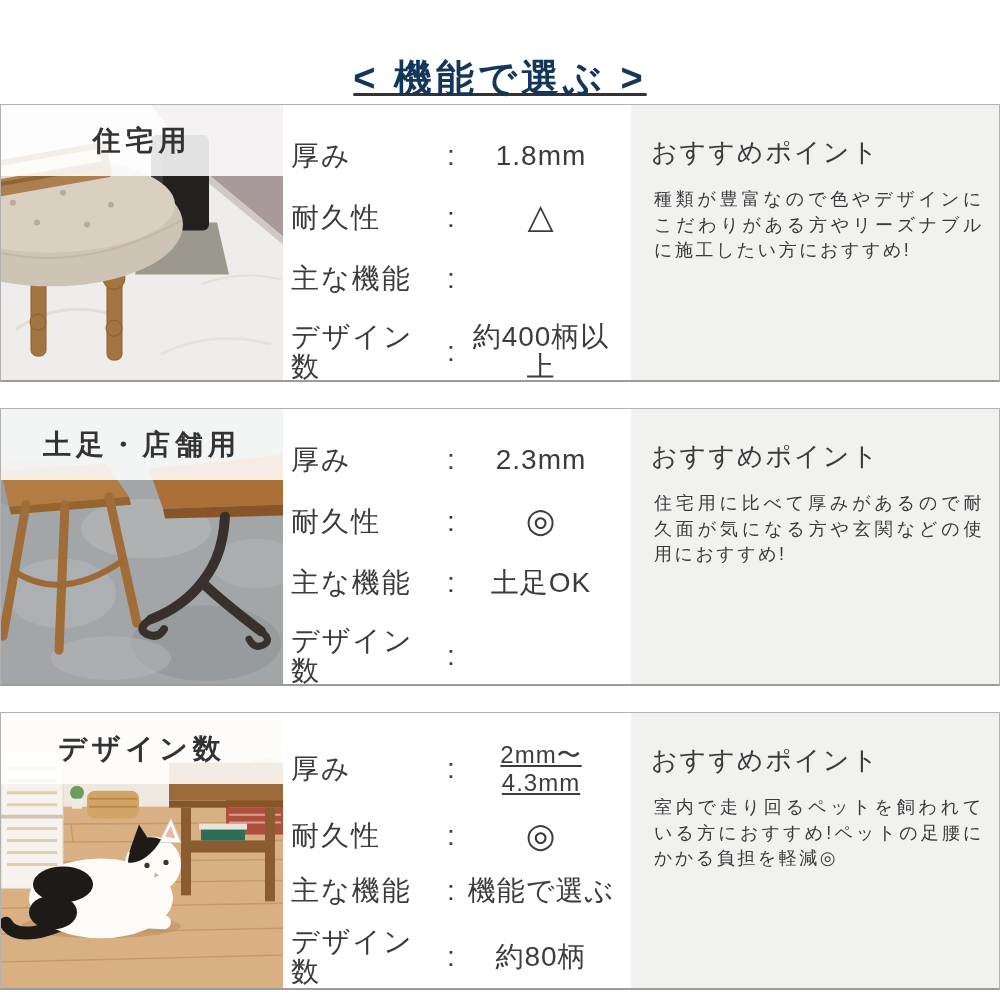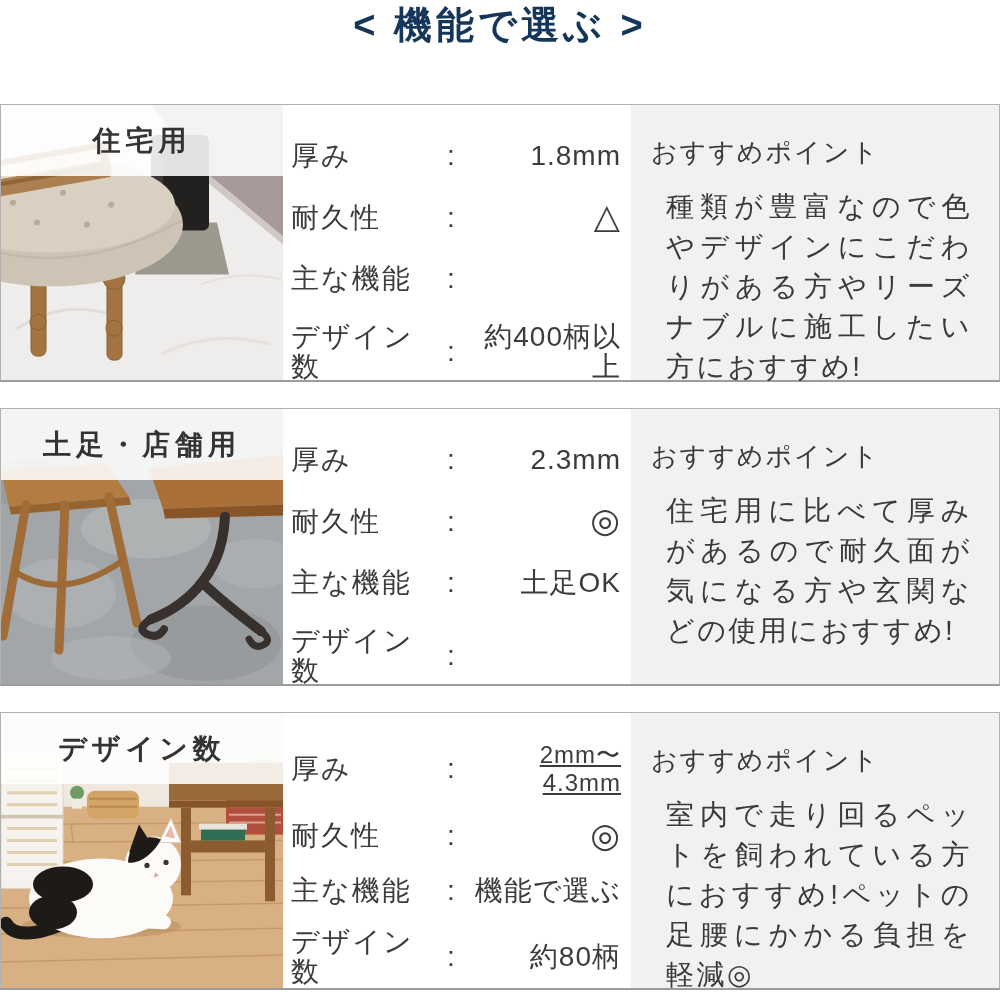--- a/index.html
+++ b/index.html
@@ -2,21 +2,21 @@
 <html lang="ja"><head>
 <meta charset="utf-8">
 <style>
   html,body{margin:0;padding:0;background:#ffffff;}
   .page{
     width:1000px;height:1000px;box-sizing:border-box;
     font-family:"Liberation Sans","DejaVu Sans",sans-serif;
     color:#333;overflow:hidden;
   }
   
-  .title-bar{height:104px;display:flex;align-items:flex-start;justify-content:center;}
+  .title-bar{height:104px;display:flex;align-items:flex-end;justify-content:center;text-decoration:underline;}
   .page-title{font-size:38px;font-weight:800;color:#14365a;letter-spacing:4px;}
   
   .row{
     display:flex;height:278px;box-sizing:border-box;margin:0 0 26px 0;
     border:1px solid #b3b1af;border-bottom:2px solid #9e9c9a;background:#fff;
   }
   .photo{width:282px;flex:none;position:relative;overflow:hidden;background:#e8e6e3;}
   .photo svg{position:absolute;left:0;top:0;width:100%;height:100%;display:block;}
   .band{
     position:absolute;top:0;left:0;right:0;height:71px;
@@ -26,27 +26,27 @@
   }
   
   .specs{
     width:348px;flex:none;box-sizing:border-box;background:#fff;
     padding:36px 10px 15px 8px;display:flex;flex-direction:column;gap:29px;
   }
   .specs.tight{gap:22px;padding-top:28px;}
   .spec-line{display:flex;align-items:center;font-size:28px;color:#3c3c3c;line-height:1.05;}
   .spec-label{width:150px;letter-spacing:2px;flex:none;}
   .spec-colon{width:20px;text-align:center;flex:none;color:#3c3c3c;}
-  .spec-value{flex:1;text-align:right;white-space:pre-line;letter-spacing:1px;}
+  .spec-value{flex:1;text-align:center;white-space:pre-line;letter-spacing:1px;}
   .spec-value.symbol{font-size:34px;}
   .spec-value.small{font-size:24px;line-height:1.15;text-decoration:underline;}
   
   .points{flex:1;background:#f1f1f0;box-sizing:border-box;padding:30px 12px 0 20px;color:#3a3a3a;}
   .points-title{font-size:26px;letter-spacing:2px;margin:0 0 17px 0;}
-  .points-body{font-size:28px;line-height:1.43;letter-spacing:2.5px;text-align:justify;margin:15px;}
+  .points-body{font-size:18px;line-height:1.43;letter-spacing:2.5px;text-align:justify;margin:3px;}
 </style>
 </head>
 <body>
 
 <div class="page">
 
   <div class="title-bar">
     <div class="page-title">&lt; 機能で選ぶ &gt;</div>
   </div>
 

